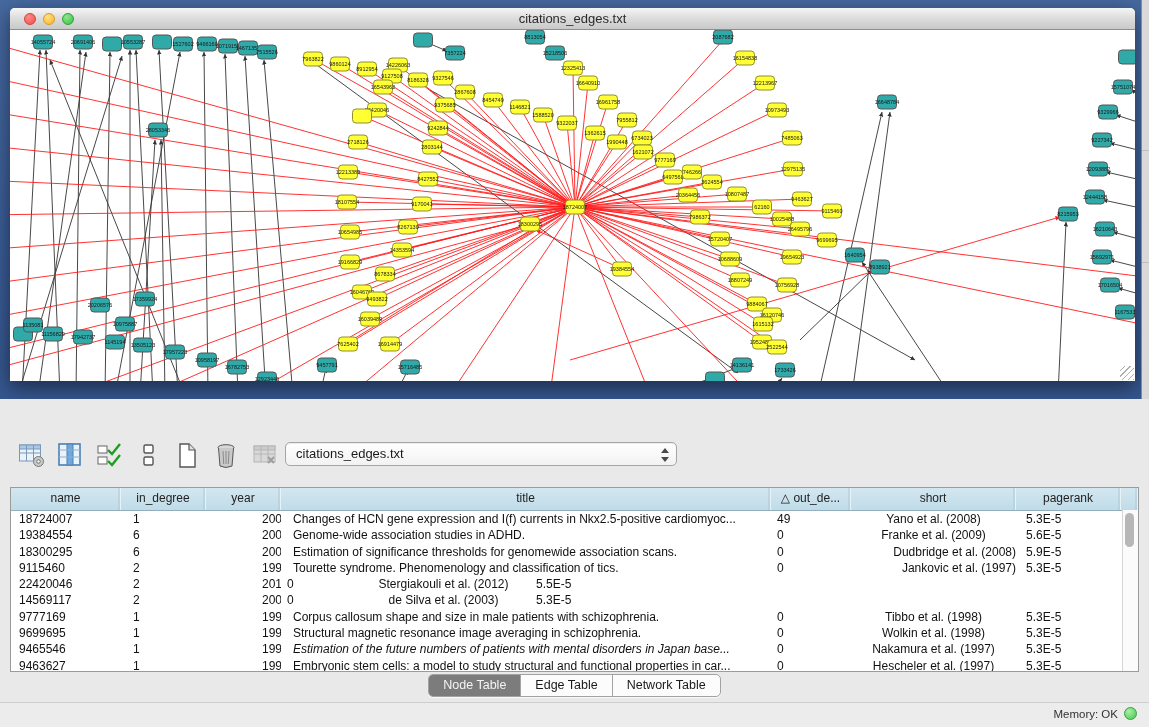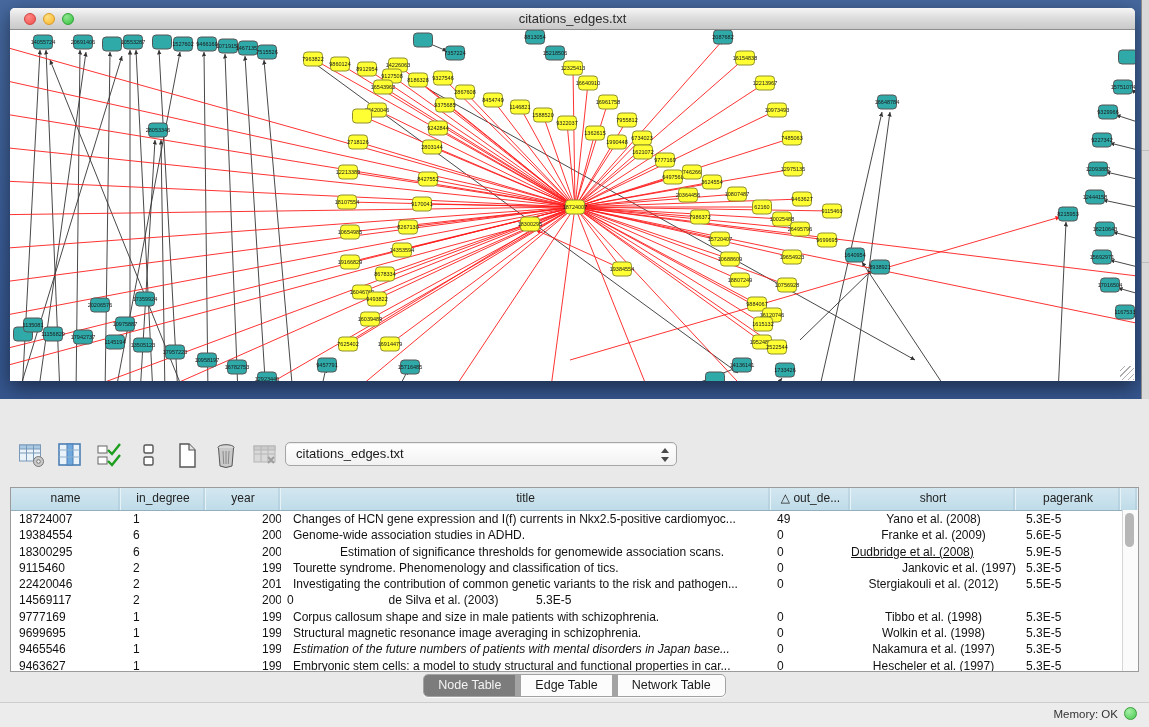--- a/index.html
+++ b/index.html
@@ -50,21 +50,21 @@
     border-right:1px solid #E8F3F8;box-shadow:inset -2px 0 0 rgba(160,190,205,.35);overflow:hidden;white-space:nowrap;}
   .tr{display:flex;height:16.3px;}
   .td{box-sizing:border-box;height:16.3px;line-height:16px;font-size:12px;color:#111;
     overflow:hidden;white-space:nowrap;}
   #vscroll{position:absolute;right:0;top:22px;bottom:0;width:15px;background:#FBFBFB;border-left:1px solid #D6D6D6;}
   #vscroll .thumb{position:absolute;left:2px;top:3px;width:9px;height:34px;border-radius:5px;background:#B7B7B7;}
   
   #tabbar{position:absolute;left:0;top:275px;width:100%;display:flex;justify-content:center;}
   #tabgroup{display:flex;height:21px;background:#FCFCFC;border:1px solid #A2A2A2;border-radius:5px;overflow:hidden;
     font-size:12.5px;box-shadow:0 1px 1px rgba(255,255,255,.8);}
-  .tab{padding:0 14px;line-height:21px;color:#1A1A1A;border-left:6px solid #a3a3a3;}
+  .tab{padding:0 14px;line-height:21px;color:#1A1A1A;border-left:1px solid #a3a3a3;}
   .tab:first-child{border-left:none;}
   .tab.sel{background:#7C7C7C;color:#F4F4F4;}
   
   #statusbar{position:absolute;left:0;bottom:0;width:100%;height:24px;background:#ECECEC;border-top:1px solid #CDCDCD;}
   #memory{position:absolute;right:12px;top:4px;display:flex;align-items:center;gap:6px;font-size:11.5px;color:#333;}
   #mem-dot{width:13px;height:13px;border-radius:50%;background:radial-gradient(circle at 35% 30%,#A6F0A6,#47C94F);border:1px solid #3B9E3B;box-sizing:border-box;}
   svg text{font-family:"Liberation Sans",sans-serif;}
 </style>
 </head>
 <body>
@@ -564,39 +564,38 @@
           <div class="td" style="width: 75px; padding-left: 56px;">2009</div>
           <div class="td" style="width: 490px; padding-left: 12px;">Genome-wide association studies in ADHD.</div>
           <div class="td" style="width: 80px; padding-left: 6px;">0</div>
           <div class="td" style="width: 165px; text-align: center;">Franke et al. (2009)</div>
           <div class="td" style="width: 105px; padding-left: 10px;">5.6E-5</div>
         </div>
         <div class="tr">
           <div class="td" style="width: 110px; padding-left: 8px;">18300295</div>
           <div class="td" style="width: 85px; padding-left: 12px;">6</div>
           <div class="td" style="width: 75px; padding-left: 56px;">2008</div>
-          <div class="td" style="width: 490px; padding-left: 12px; text-align: center;">Estimation of significance thresholds for genomewide association scans.</div>
-          <div class="td" style="width: 80px; padding-left: 6px;">0</div>
-          <div class="td" style="width: 165px; text-align: left; text-decoration: underline;">Dudbridge et al. (2008)</div>
+          <div class="td" style="width: 490px; padding-left: 12px;">Estimation of significance thresholds for genomewide association scans.</div>
+          <div class="td" style="width: 80px; padding-left: 6px;">0</div>
+          <div class="td" style="width: 165px; text-align: right;">Dudbridge et al. (2008)</div>
           <div class="td" style="width: 105px; padding-left: 10px;">5.9E-5</div>
         </div>
         <div class="tr">
           <div class="td" style="width: 110px; padding-left: 8px;">9115460</div>
           <div class="td" style="width: 85px; padding-left: 12px;">2</div>
           <div class="td" style="width: 75px; padding-left: 56px;">1997</div>
           <div class="td" style="width: 490px; padding-left: 12px;">Tourette syndrome. Phenomenology and classification of tics.</div>
           <div class="td" style="width: 80px; padding-left: 6px;">0</div>
           <div class="td" style="width: 165px; text-align: right;">Jankovic et al. (1997)</div>
           <div class="td" style="width: 105px; padding-left: 10px;">5.3E-5</div>
         </div>
         <div class="tr">
           <div class="td" style="width: 110px; padding-left: 8px;">22420046</div>
           <div class="td" style="width: 85px; padding-left: 12px;">2</div>
           <div class="td" style="width: 75px; padding-left: 56px;">2012</div>
-          <div class="td" style="width: 490px; padding-left: 12px;">Investigating the contribution of common genetic variants to the risk and pathogen...</div>
           <div class="td" style="width: 80px; padding-left: 6px;">0</div>
           <div class="td" style="width: 165px; text-align: center;">Stergiakouli et al. (2012)</div>
           <div class="td" style="width: 105px; padding-left: 10px;">5.5E-5</div>
         </div>
         <div class="tr">
           <div class="td" style="width: 110px; padding-left: 8px;">14569117</div>
           <div class="td" style="width: 85px; padding-left: 12px;">2</div>
           <div class="td" style="width: 75px; padding-left: 56px;">2003</div>
           <div class="td" style="width: 80px; padding-left: 6px;">0</div>
           <div class="td" style="width: 165px; text-align: center;">de Silva et al. (2003)</div>

